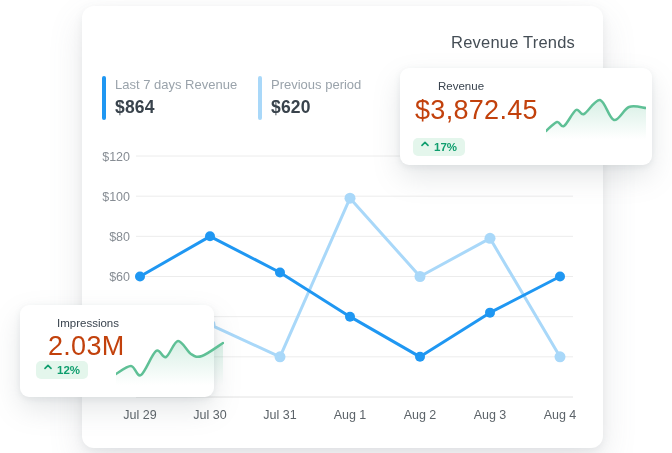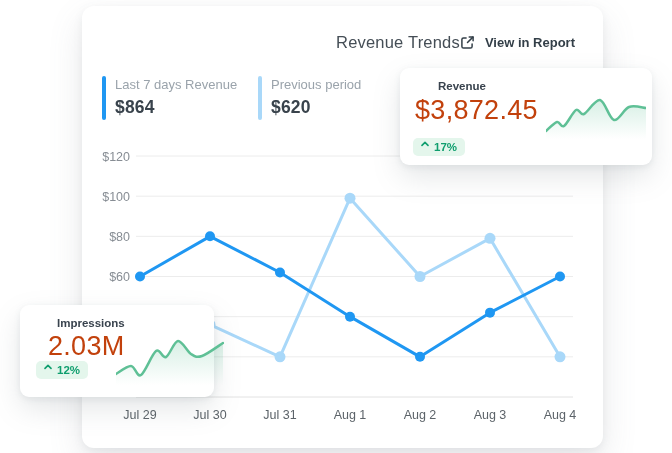--- a/index.html
+++ b/index.html
@@ -26,21 +26,21 @@
   .bar-current{background:#1f97f2;}
   .bar-previous{background:#a9d8f9;}
   .lg-label{font-size:13px;color:#9aa3ab;margin-top:1px;}
   .lg-value{font-size:17.5px;font-weight:700;color:#39434c;margin-top:5px;letter-spacing:.2px;}
 
   
   .float-card{position:absolute;background:#fff;border-radius:9px;z-index:5;
               box-shadow:0 2px 6px rgba(110,120,130,.12),0 12px 28px rgba(110,120,130,.18);}
   .float-card.revenue{left:400px;top:68px;width:252px;height:97px;}
   .float-card.impressions{left:20px;top:305px;width:194px;height:92px;}
-  .fc-label{position:absolute;left:17px;top:12px;font-size:11.5px;font-weight:700;color:#39434e;padding-left:21px;}
+  .fc-label{position:absolute;left:17px;top:12px;font-size:11.5px;font-weight:400;color:#39434e;padding-left:21px;}
   .fc-value{position:absolute;left:15px;top:27px;font-size:27px;color:#c2410c;letter-spacing:.3px;}
   .impressions .fc-label{left:16px;}
   .impressions .fc-value{top:26px;margin-left:13px;}
   .badge{position:absolute;display:inline-flex;align-items:flex-start;gap:5px;
          background:#e4f6ec;color:#0f9e6e;font-size:11.5px;font-weight:700;
          padding:3px 8px;border-radius:5px;}
   .revenue .badge{left:13px;top:70px;}
   .impressions .badge{left:16px;top:56px;}
   .spark{position:absolute;display:block;}
   .revenue .spark{left:146px;top:26px;}
@@ -84,28 +84,20 @@
         <circle cx="128" cy="230.33333333333334" r="5" fill="#1f97f2"></circle>
         <circle cx="198" cy="266.48333333333335" r="5" fill="#1f97f2"></circle>
         <circle cx="268" cy="310.6666666666667" r="5" fill="#1f97f2"></circle>
         <circle cx="338" cy="350.8333333333333" r="5" fill="#1f97f2"></circle>
         <circle cx="408" cy="306.65" r="5" fill="#1f97f2"></circle>
         <circle cx="478" cy="270.5" r="5" fill="#1f97f2"></circle>
       </svg>
 
     <div class="card-header">
       <div class="title">Revenue Trends</div>
-      <div class="view-link">
-        <svg width="15" height="15" viewBox="0 0 15 15">
-          <path d="M6.1 2.9 H3.5 C2.6 2.9 1.9 3.6 1.9 4.5 V11.5 C1.9 12.4 2.6 13.1 3.5 13.1 H10.5 C11.4 13.1 12.1 12.4 12.1 11.5 V8.9" fill="none" stroke="#333f48" stroke-width="1.5" stroke-linecap="round"></path>
-          <path d="M9.2 1.9 H13.1 V5.8" fill="none" stroke="#333f48" stroke-width="1.5" stroke-linecap="round" stroke-linejoin="round"></path>
-          <path d="M12.9 2.1 L7.5 7.5" fill="none" stroke="#333f48" stroke-width="1.5" stroke-linecap="round"></path>
-        </svg>
-        <span>View in Report</span>
-      </div>
     </div>
 
     <div class="legend">
       <div class="legend-item current">
         <span class="bar bar-current"></span>
         <div>
           <div class="lg-label">Last 7 days Revenue</div>
           <div class="lg-value">$864</div>
         </div>
       </div>

